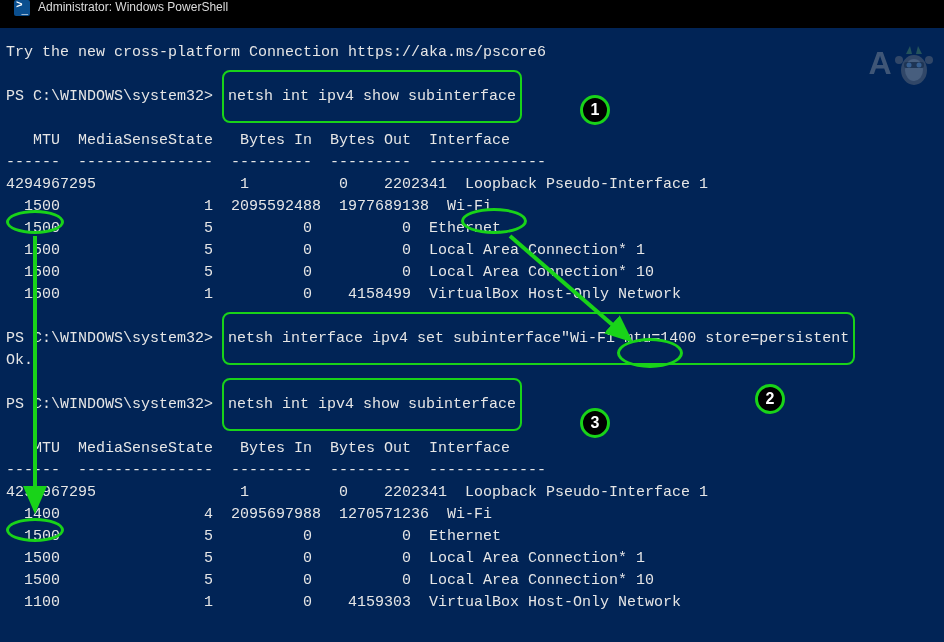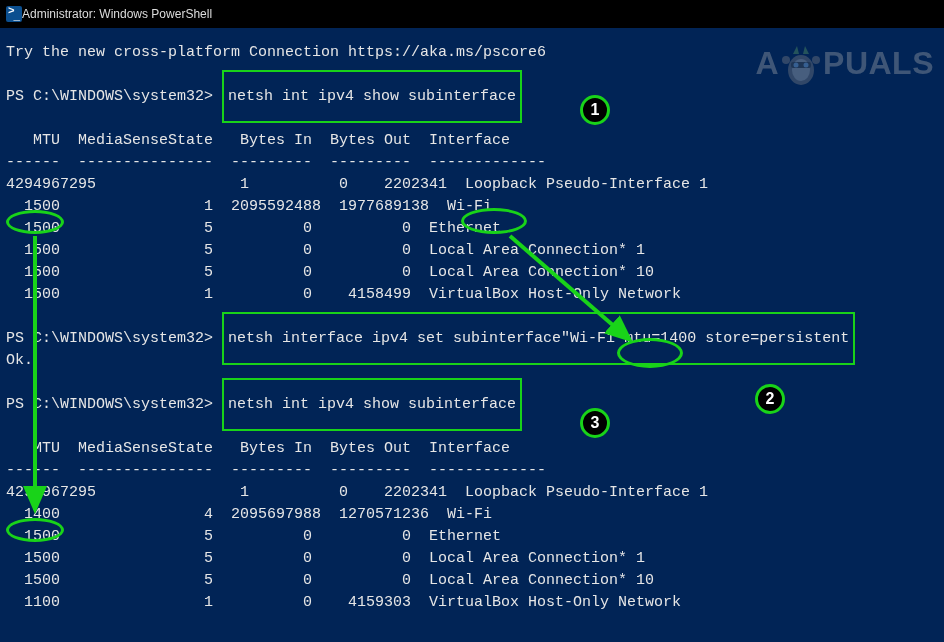--- a/index.html
+++ b/index.html
@@ -10,22 +10,23 @@
     color: #e6e6e6;
     width: 944px;
     height: 642px;
     overflow: hidden;
     position: relative;
   }
   .titlebar {
     background: #000;
     height: 28px;
     display: flex;
-    align-items: center;
-    padding: 0 6px;
+    align-items: flex-start;
+    padding: 0 14px;
+    gap: 8px;
   }
   .titlebar .ps-icon {
     width: 16px; height: 16px;
     background: #0b4f8f;
     border-radius: 2px;
     position: relative;
     display: inline-block;
   }
   .titlebar .ps-icon::before {
     content: ">";
@@ -50,21 +51,21 @@
   }
   .terminal {
     padding: 14px 6px 6px 6px;
     white-space: pre;
     line-height: 22px;
     letter-spacing: 0px;
     position: relative;
   }
   .cmd-hl {
     border: 2px solid #19d319;
-    border-radius: 0;
+    border-radius: 8px;
     padding: 16px 4px;
   }
   
   .badge {
     position: absolute;
     width: 30px; height: 30px;
     border: 3px solid #19d319;
     border-radius: 50%;
     background: #000;
     color: #fff;
@@ -126,21 +127,20 @@
       <ellipse cx="20" cy="30" rx="9" ry="11" fill="#c9c9c9"></ellipse>
       <rect x="10" y="22" width="20" height="6" rx="2" fill="#555"></rect>
       <circle cx="15" cy="25" r="2.5" fill="#9cf"></circle>
       <circle cx="25" cy="25" r="2.5" fill="#9cf"></circle>
       <path d="M12 14 L16 6 L18 14 Z" fill="#6a6"></path>
       <path d="M28 14 L24 6 L22 14 Z" fill="#6a6"></path>
       <circle cx="5" cy="20" r="4" fill="#8a8a8a"></circle>
       <circle cx="35" cy="20" r="4" fill="#8a8a8a"></circle>
     </svg>
   </span>
-  <span>PUALS</span>
 </div>
 
 <div class="terminal"><span>Try the new cross-platform Connection https://aka.ms/pscore6</span>
 
 <span>PS C:\WINDOWS\system32&gt;</span> <span class="cmd-hl">netsh int ipv4 show subinterface</span>
 
 <span>   MTU  MediaSenseState   Bytes In  Bytes Out  Interface</span>
 <span>------  ---------------  ---------  ---------  -------------</span>
 <span>4294967295                1          0    2202341  Loopback Pseudo-Interface 1</span>
 <span>  1500                1  2095592488  1977689138  Wi-Fi</span>

